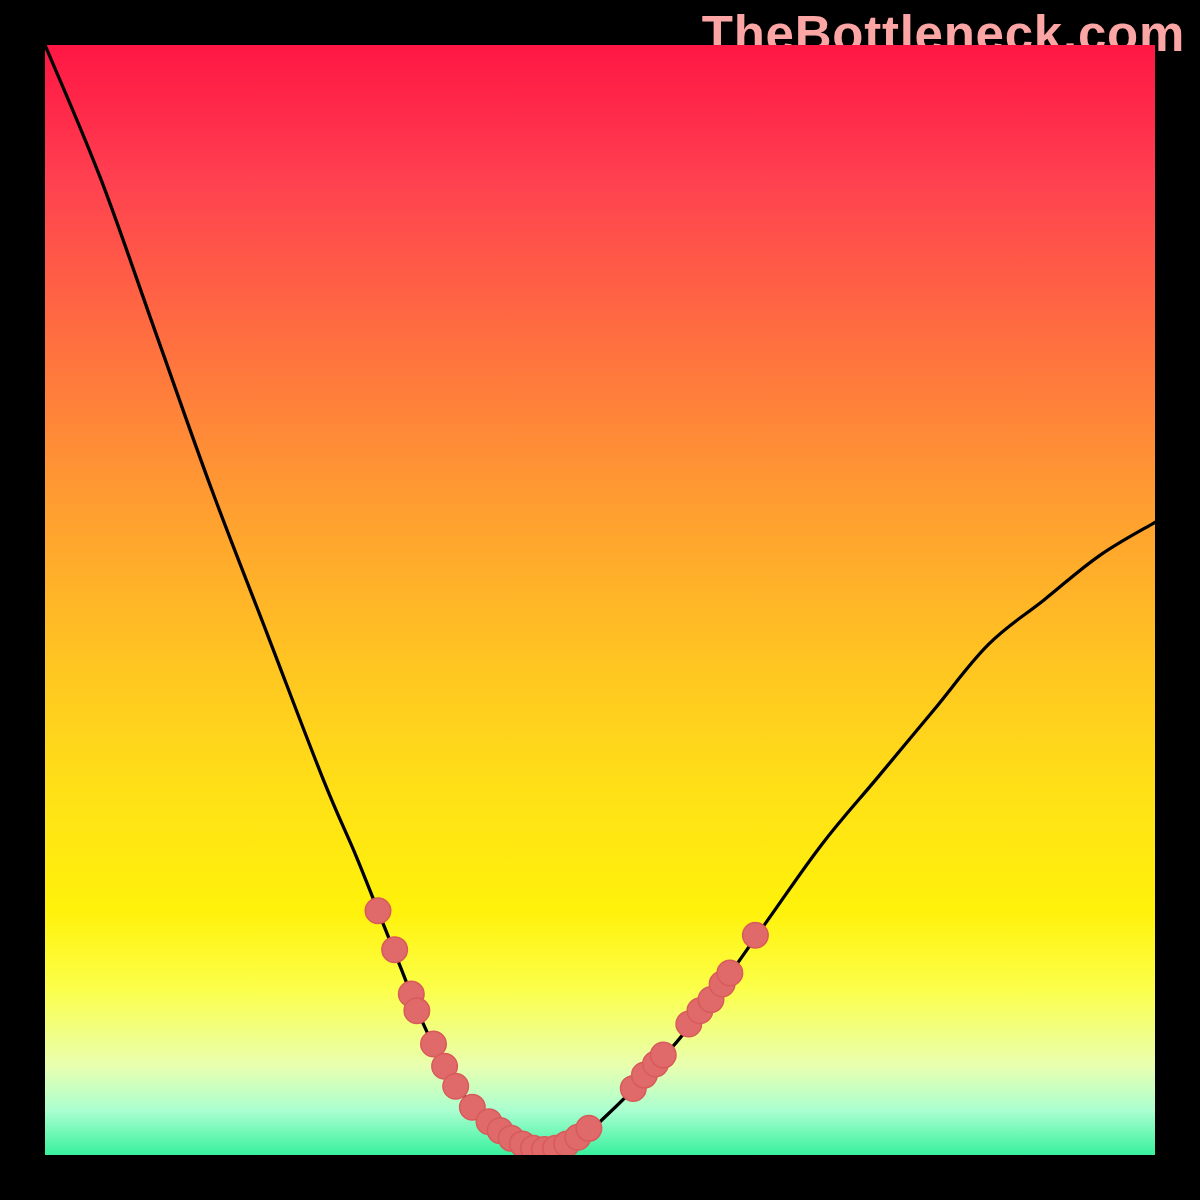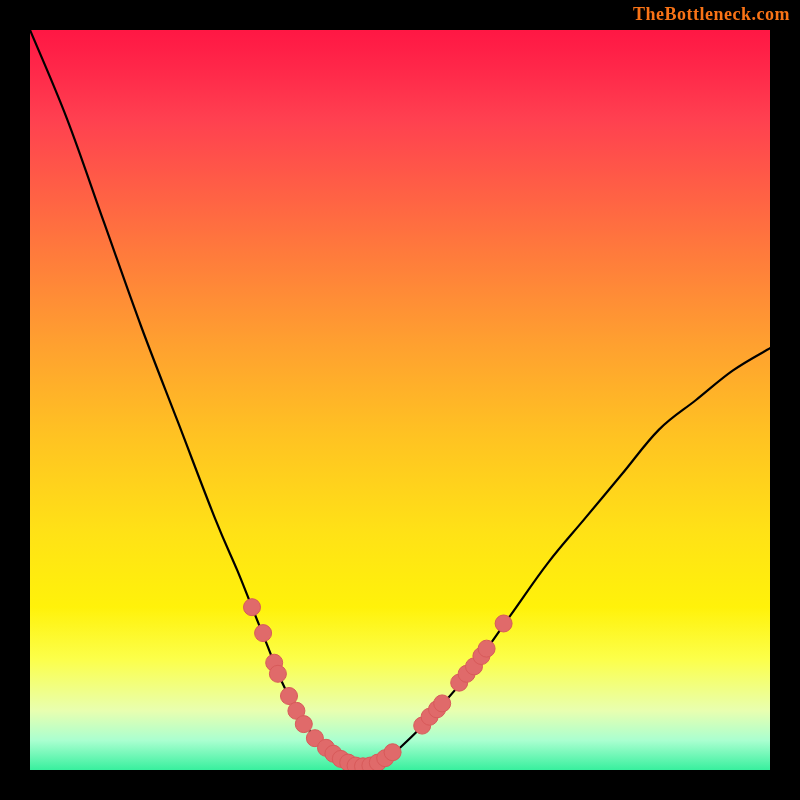--- a/index.html
+++ b/index.html
@@ -29,24 +29,24 @@
       #fcff4a 85%,
       #e8ffb0 92%,
       #aaffd0 96%,
       #38f09e 100%
     );
   }
   .watermark {
     position: absolute;
     top: 4px;
     right: 10px;
-    font-family: Liberation Serif, serif;
-    font-size: 18px;
+    font-family: Liberation Sans, sans-serif;
+    font-size: 34px;
     font-weight: 600;
-    color: #f97316;
+    color: #fca5a5;
     letter-spacing: 0.5px;
     user-select: none;
   }
   svg.curve {
     position: absolute;
     left: 0; top: 0;
     width: 100%; height: 100%;
   }
 </style>
 </head>

